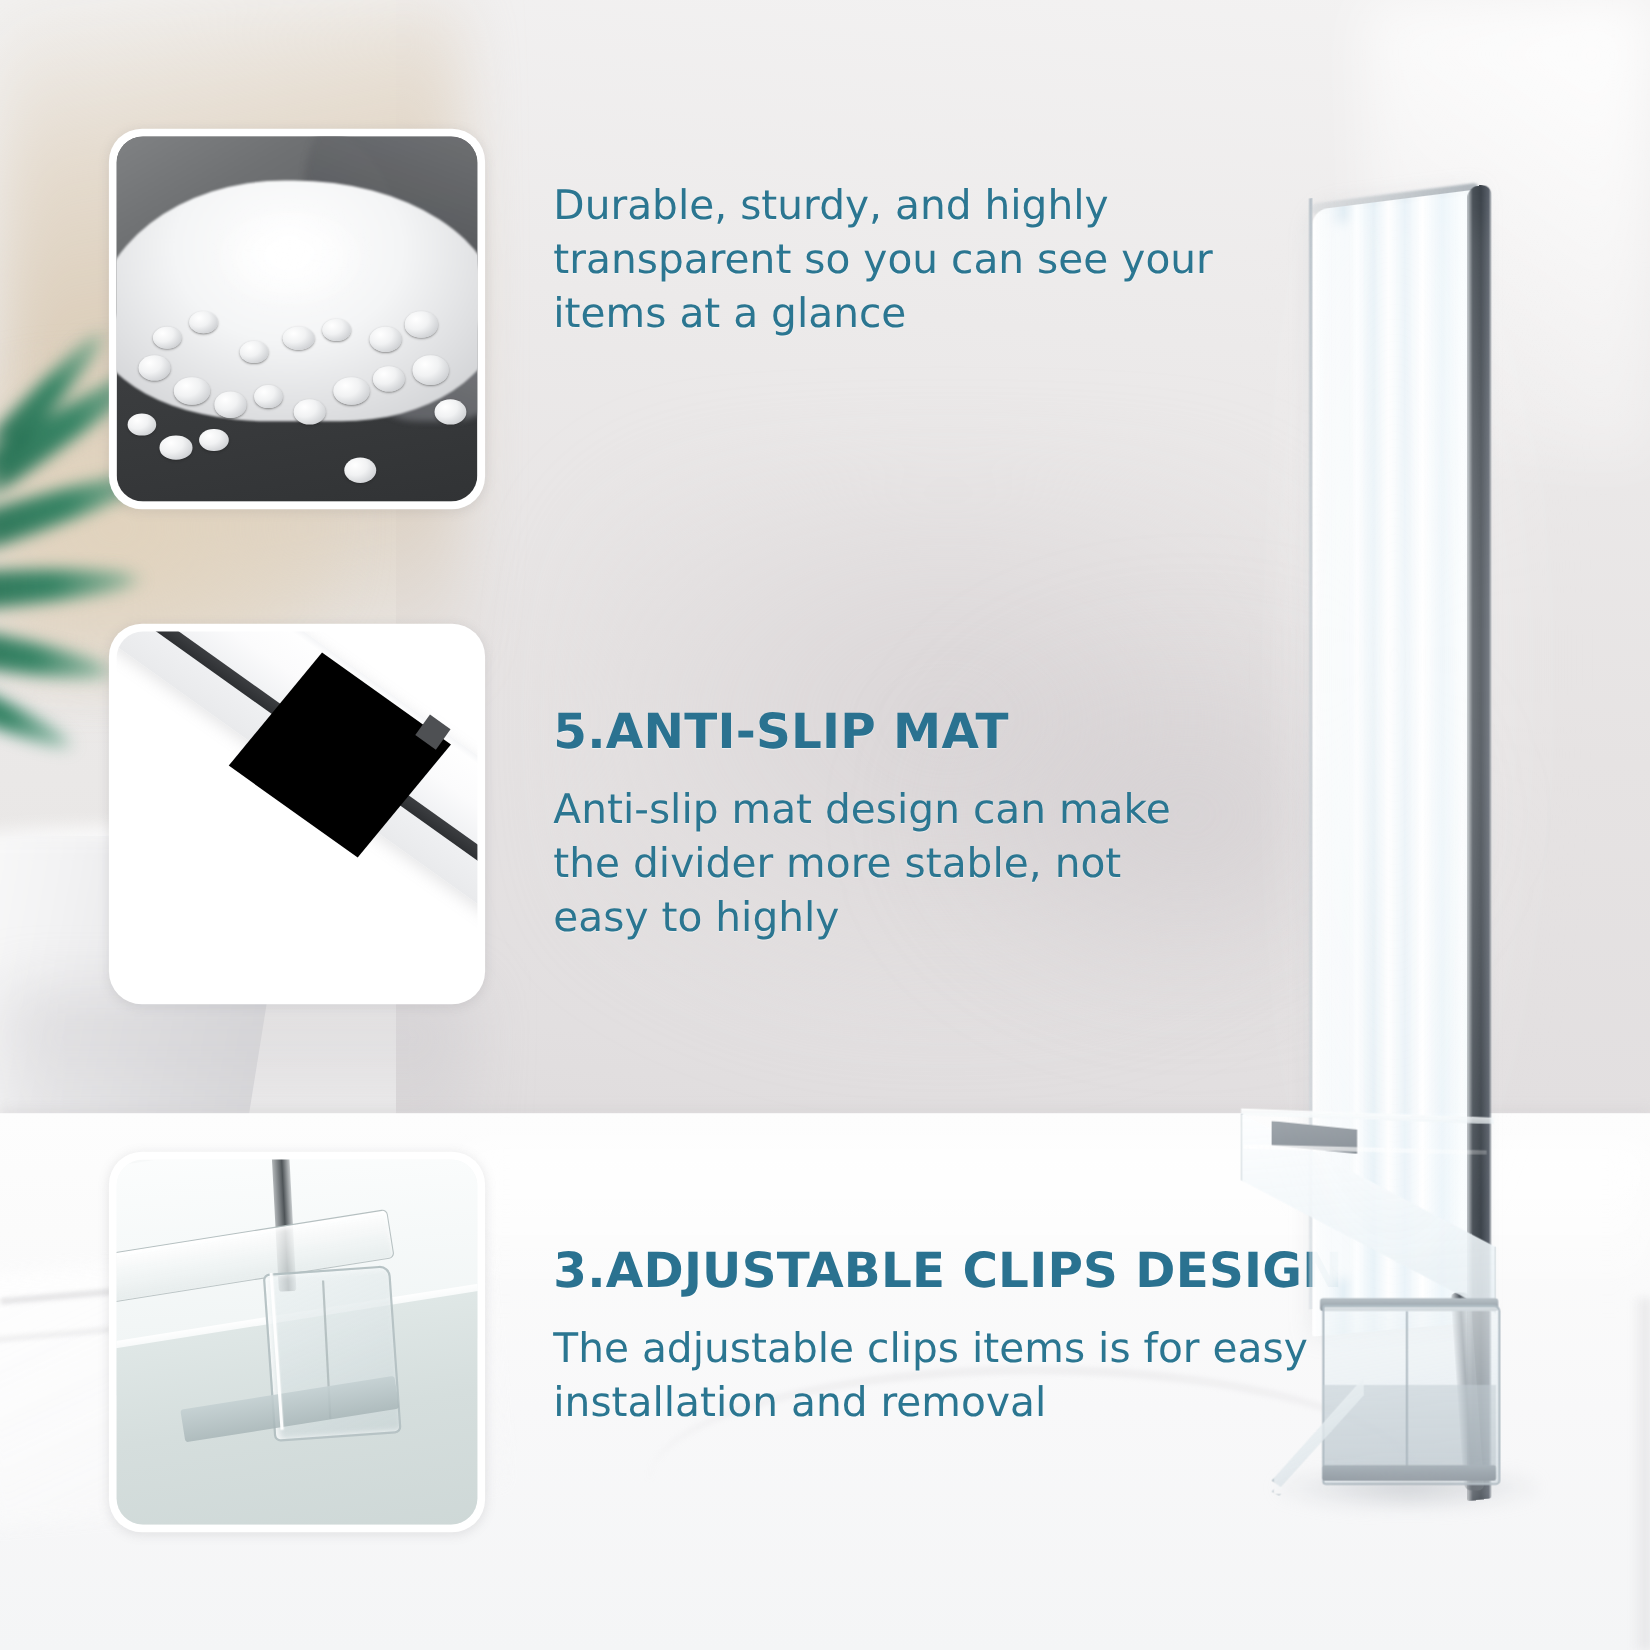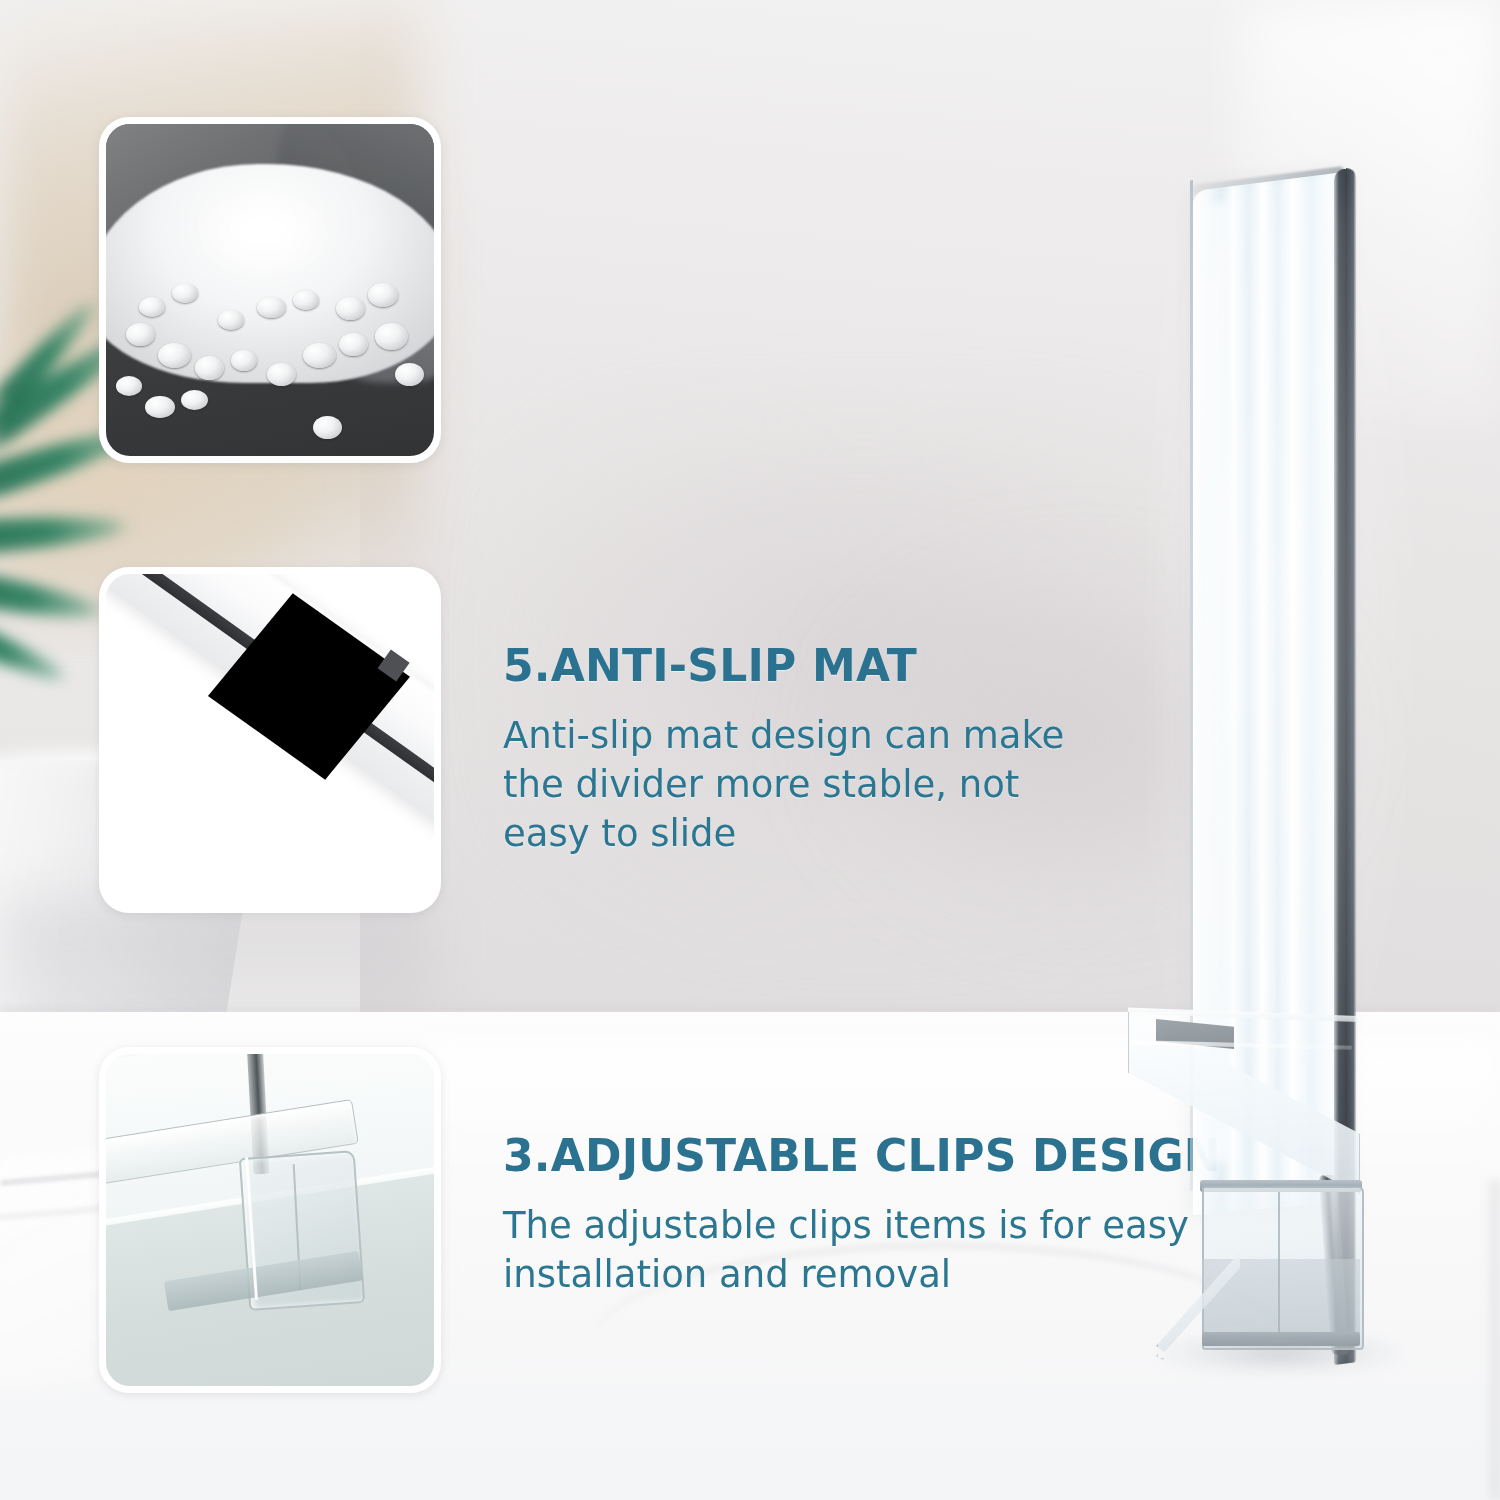--- a/index.html
+++ b/index.html
@@ -494,25 +494,26 @@
         <div class="clip-arm"></div>
         <div class="clip-box"></div>
         <div class="clip-box-line"></div>
         <div class="clip-underarm"></div>
         <div class="clip-hi"></div>
       </div>
     </div>
   </div>
 
   <div class="feat" id="feat1">
+    <p class="feat-body">Durable, sturdy, and highly transparent so you can see your items at a glance</p>
   </div>
 
   <div class="feat" id="feat2">
     <h2 class="feat-title">5.ANTI-SLIP MAT</h2>
-    <p class="feat-body">Anti-slip mat design can make the divider more stable, not easy to slide</p>
+    <p class="feat-body">Anti-slip mat design can make the divider more stable, not easy to highly</p>
   </div>
 
   <div class="feat" id="feat3">
     <h2 class="feat-title">3.ADJUSTABLE CLIPS DESIGN</h2>
     <p class="feat-body">The adjustable clips items is for easy installation and removal</p>
   </div>
 
   <div id="product">
     <div class="panel-topedge"></div>
     <div class="panel"></div>

